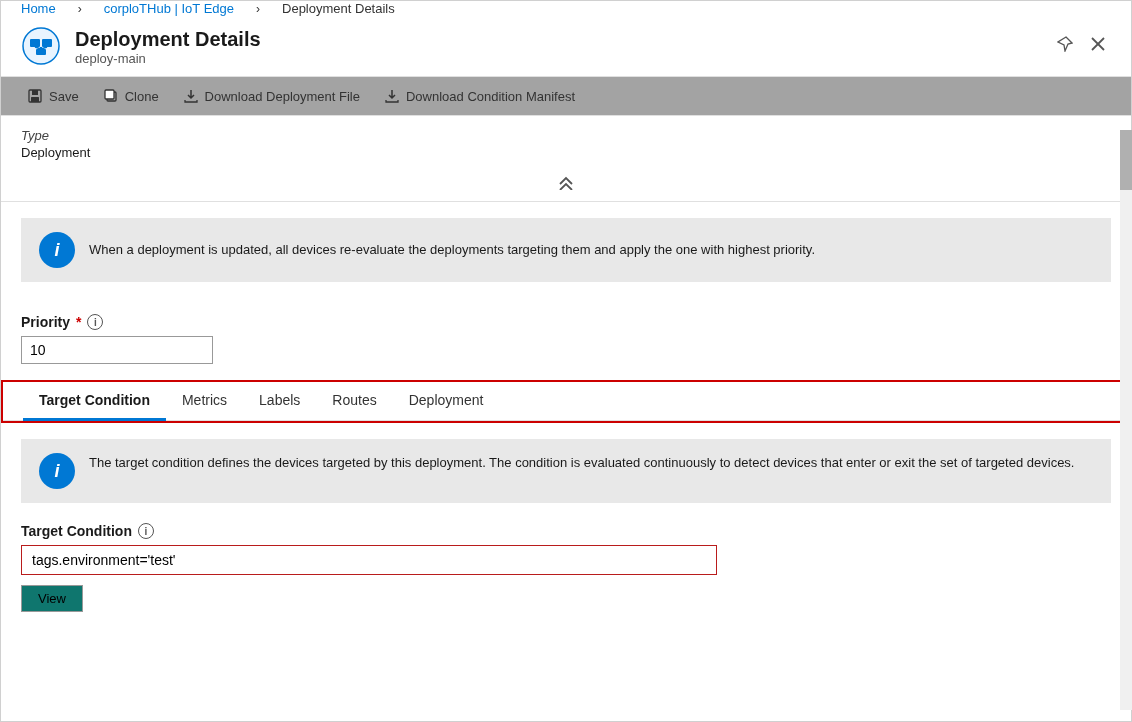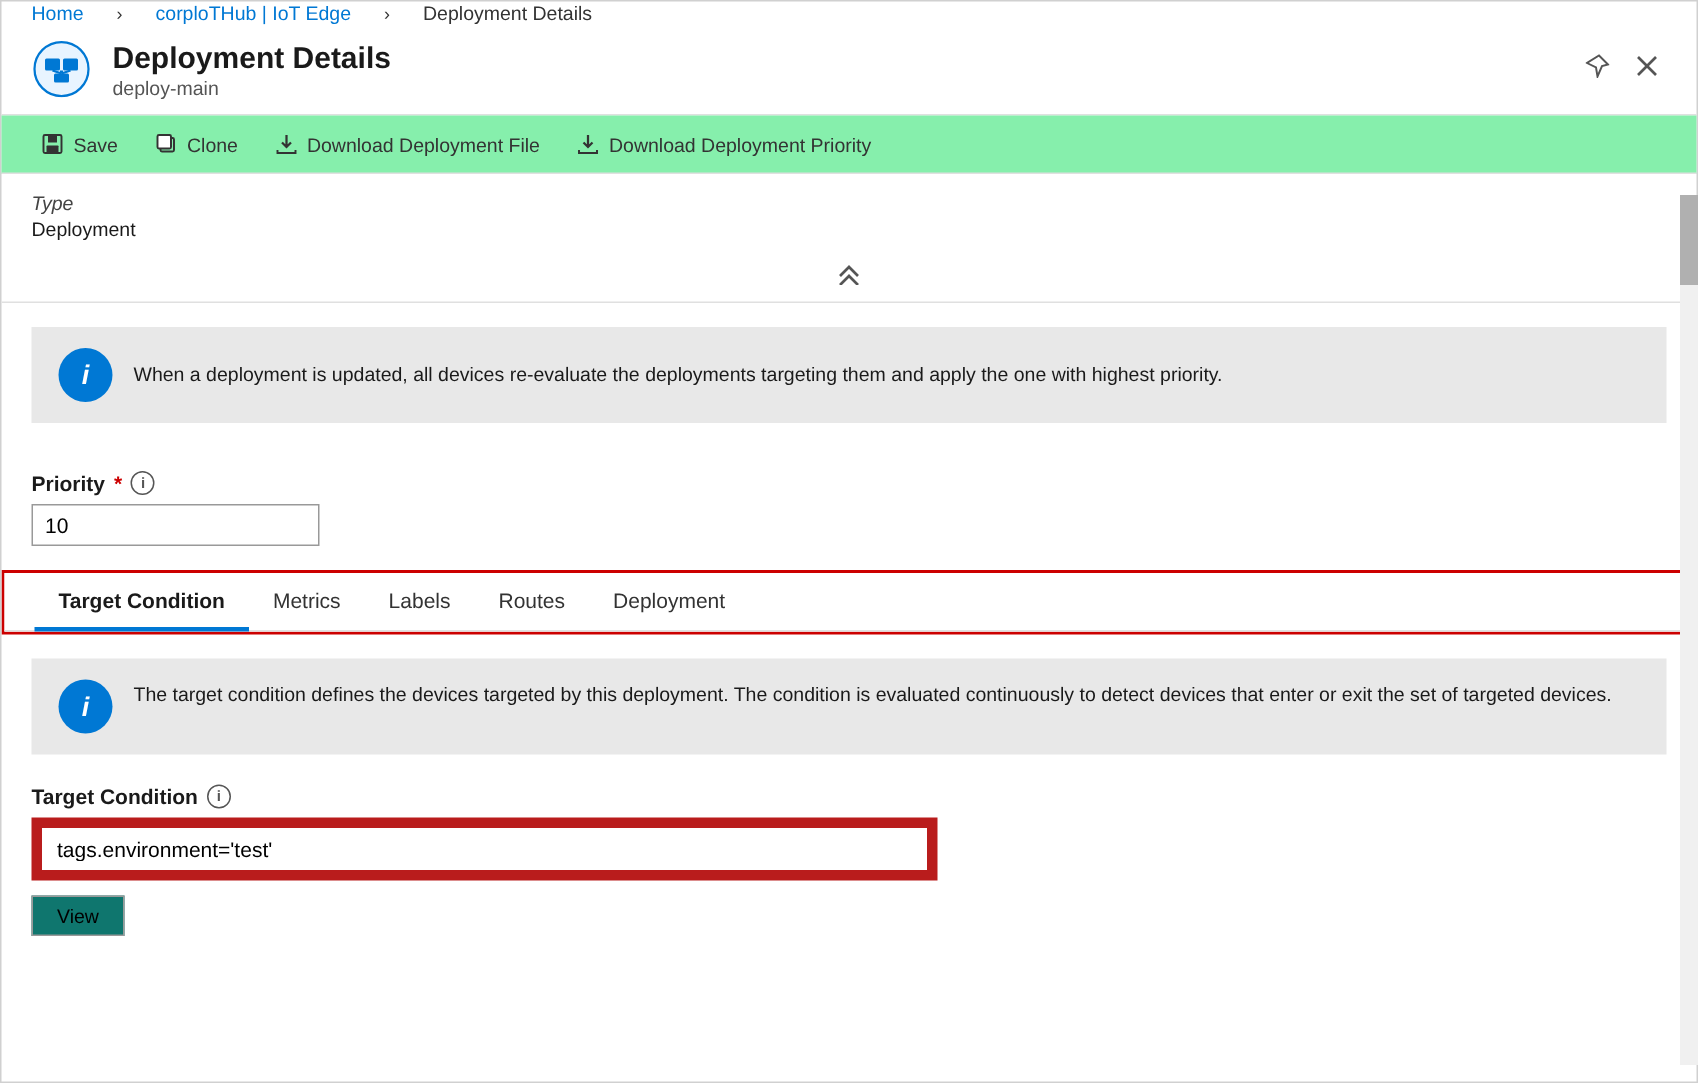--- a/index.html
+++ b/index.html
@@ -77,21 +77,21 @@
       font-size: 18px;
     }
 
     
     .toolbar {
       display: flex;
       align-items: center;
       gap: 4px;
       padding: 6px 16px;
       border-bottom: 1px solid #e0e0e0;
-      background: #86efac;
+      background: #a3a3a3;
     }
     .toolbar-btn {
       display: flex;
       align-items: center;
       gap: 6px;
       padding: 5px 10px;
       background: none;
       border: none;
       cursor: pointer;
       font-size: 13px;
@@ -251,24 +251,24 @@
     }
     .target-label {
       font-size: 14px;
       font-weight: 600;
       margin-bottom: 6px;
       display: flex;
       align-items: center;
       gap: 6px;
     }
     .target-input {
-      border: 7px solid #b91c1c;
+      border: 1px solid #b91c1c;
       padding: 6px 10px;
       font-size: 14px;
-      width: 604px;
+      width: 696px;
       outline: none;
       display: block;
       margin-bottom: 10px;
     }
     .view-btn {
       border: 1px solid #999;
       background: #0f766e;
       padding: 5px 16px;
       font-size: 13px;
       cursor: pointer;
@@ -371,21 +371,21 @@
           <path d="M8 2v8M5 7l3 3 3-3" stroke="#333" stroke-width="1.5"></path>
           <path d="M2 12v2h12v-2" stroke="#333" stroke-width="1.3"></path>
         </svg>
         <span>Download Deployment File</span>
       </button>
       <button class="toolbar-btn">
         <svg width="16" height="16" viewBox="0 0 16 16" fill="none">
           <path d="M8 2v8M5 7l3 3 3-3" stroke="#333" stroke-width="1.5"></path>
           <path d="M2 12v2h12v-2" stroke="#333" stroke-width="1.3"></path>
         </svg>
-        <span>Download Deployment Priority</span>
+        <span>Download Condition Manifest</span>
       </button>
     </div>
 
     <div class="content">
 
       <div class="type-section">
         <div class="field-label">Type</div>
         <div class="field-value">Deployment</div>
       </div>
 

